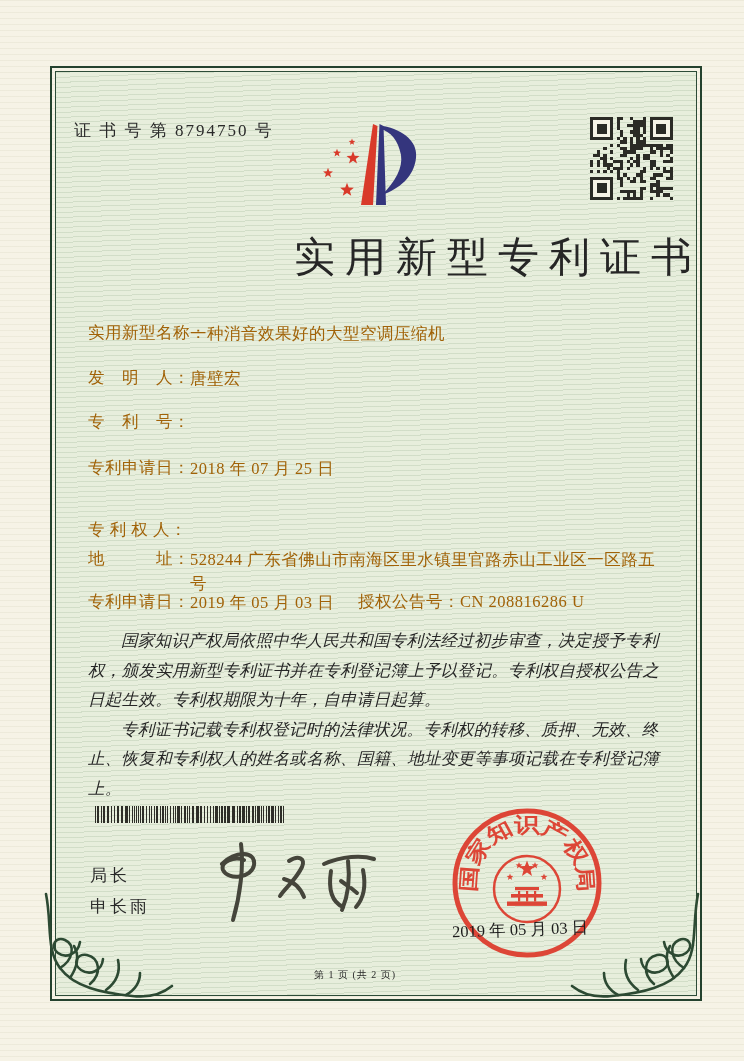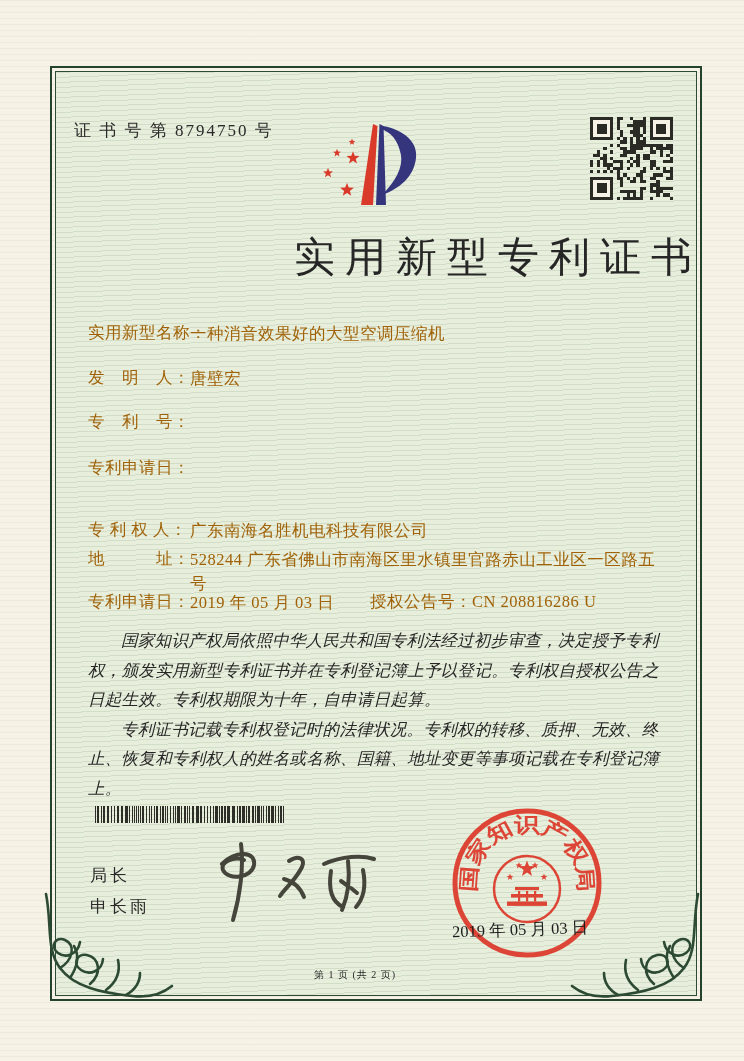--- a/index.html
+++ b/index.html
@@ -22,21 +22,21 @@
   .cert-no{position:absolute;left:74px;top:119px;font-size:17px;letter-spacing:2px;color:#2a2a2a;white-space:pre;}
   .logo{position:absolute;left:303px;top:110px;width:140px;height:100px;}
   .qr{position:absolute;left:590px;top:117px;width:83px;height:83px;}
   .title{
     position:absolute;left:50px;top:230px;width:652px;text-align:right;
     font-size:41px;letter-spacing:10px;text-indent:10px;color:#262626;font-weight:500;
   }
   .frow{position:absolute;left:88px;width:585px;font-size:16.5px;color:#a16207;}
   .flabel{display:inline-block;white-space:pre;letter-spacing:.5px;}
   .fvalue{position:absolute;left:102px;top:0;white-space:pre-wrap;width:478px;letter-spacing:.5px;line-height:24px;}
-  .fpair2{position:absolute;left:282px;top:0;white-space:pre;text-align:right;}
+  .fpair2{position:absolute;left:270px;top:0;white-space:pre;text-align:right;}
   .fpair2 .fvalue2{letter-spacing:.5px;}
   .paras{position:absolute;left:88px;top:626px;width:576px;font-size:16.5px;line-height:29.5px;
     font-style:italic;color:#262626;}
   .paras p{margin:0;text-indent:2em;letter-spacing:.3px;}
   .barcode{position:absolute;left:95px;top:806px;width:191px;height:17px;}
   .director{position:absolute;left:90px;top:860px;font-size:17px;color:#2a2a2a;line-height:31px;letter-spacing:3px;}
   .signature{position:absolute;left:192px;top:834px;width:210px;height:95px;}
   .seal{position:absolute;left:449px;top:805px;width:156px;height:156px;opacity:.93;}
   .seal-date{position:absolute;left:452px;top:919px;font-size:16.5px;color:#1c1c1c;white-space:pre;transform:rotate(-2deg);}
   .page-info{position:absolute;left:50px;top:968px;width:610px;text-align:center;font-size:10px;color:#2a2a2a;letter-spacing:1px;}
@@ -289,24 +289,24 @@
   </div>
   <div class="frow" style="top:367px">
     <span class="flabel">发　明　人：</span>
     <span class="fvalue">唐壁宏</span>
   </div>
   <div class="frow" style="top:411px">
     <span class="flabel">专　利　号：</span>
   </div>
   <div class="frow" style="top:457px">
     <span class="flabel">专利申请日：</span>
+    <span class="fvalue">2018 年 07 月 25 日</span>
   </div>
   <div class="frow" style="top:519px">
     <span class="flabel">专 利 权 人：</span>
-    <span class="fvalue">广东南海名胜机电科技有限公司</span>
   </div>
   <div class="frow" style="top:548px">
     <span class="flabel">地　　　址：</span>
     <span class="fvalue">528244 广东省佛山市南海区里水镇里官路赤山工业区一区路五号</span>
   </div>
   <div class="frow" style="top:591px">
     <span class="flabel">专利申请日：</span>
     <span class="fvalue" style="width:170px">2019 年 05 月 03 日</span>
     <span class="fpair2"><span class="flabel">授权公告号：</span><span class="fvalue2">CN 208816286 U</span></span>
   </div>

